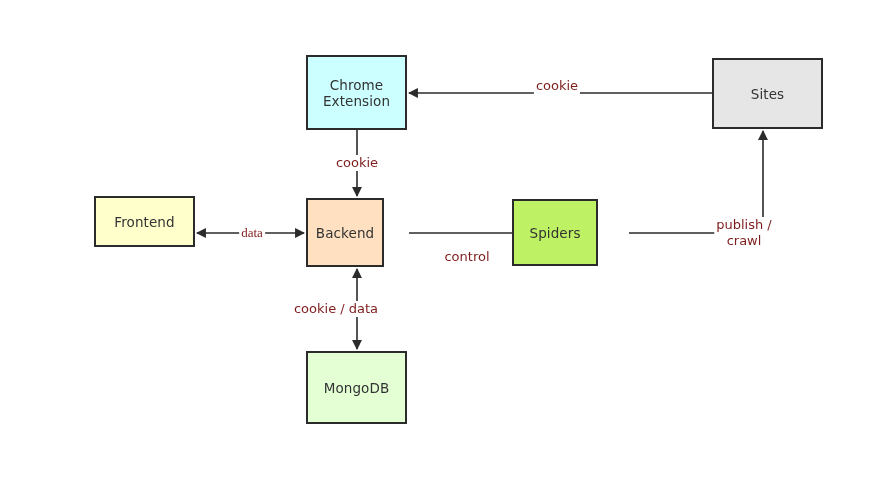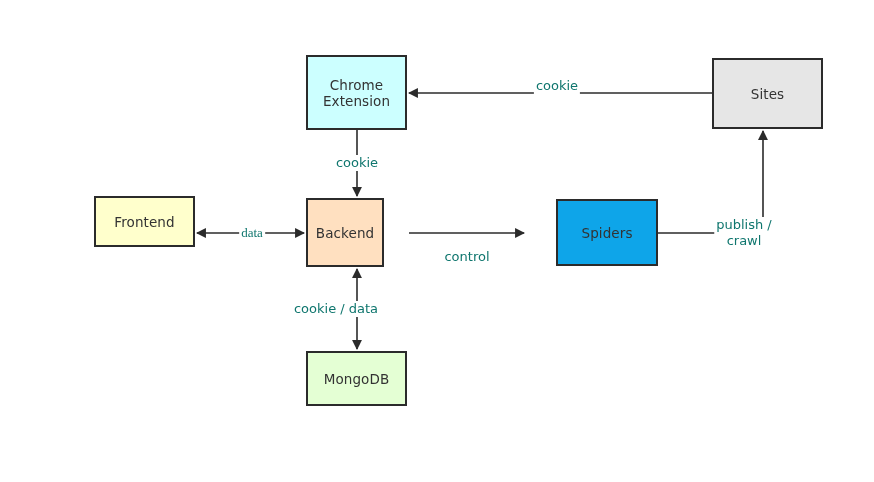--- a/index.html
+++ b/index.html
@@ -38,21 +38,21 @@
     line-height: 16px;
     letter-spacing: 0.1px;
     font-family: "DejaVu Sans", "Liberation Sans", sans-serif;
   }
   .node-label {
     display: block;
     white-space: pre-line;
   }
   .edge-label {
     position: absolute;
-    color: #0f766e;
+    color: #7f1d1d;
     font-size: 13px;
     line-height: 16px;
     font-family: "DejaVu Sans", "Liberation Sans", sans-serif;
     background: #ffffff;
     white-space: pre-line;
     text-align: center;
     padding: 0 2px;
   }
 </style>
 </head>
@@ -105,25 +105,25 @@
   </div>
 
   <div class="node-box" style="left:94px; top:196px; width:101px; height:51px; background:#ffffcc;">
     <span class="node-label">Frontend</span>
   </div>
 
   <div class="node-box" style="left:306px; top:198px; width:78px; height:69px; background:#ffe0c0;">
     <span class="node-label">Backend</span>
   </div>
 
-  <div class="node-box" style="left:556px; top:199px; width:102px; height:67px; background:#0ea5e9;">
+  <div class="node-box" style="left:512px; top:199px; width:86px; height:67px; background:#bef264;">
     <span class="node-label">Spiders</span>
   </div>
 
-  <div class="node-box" style="left:306px; top:351px; width:101px; height:55px; background:#e4ffd4;text-align:center;">
+  <div class="node-box" style="left:306px; top:351px; width:101px; height:73px; background:#e4ffd4;text-align:center;">
     <span class="node-label">MongoDB</span>
   </div>
 
   <div class="edge-label" style="left:557px; top:86px; transform:translate(-50%,-50%);">cookie</div>
 
   <div class="edge-label" style="left:357px; top:163px; transform:translate(-50%,-50%);">cookie</div>
 
   <div class="edge-label" style="left:252px; top:233px; transform:translate(-50%,-50%);font-family:Liberation Serif, serif;">data</div>
 
   <div class="edge-label" style="left:467px; top:233px; transform:translate(-50%,-50%);margin-top:24px;">control</div>

